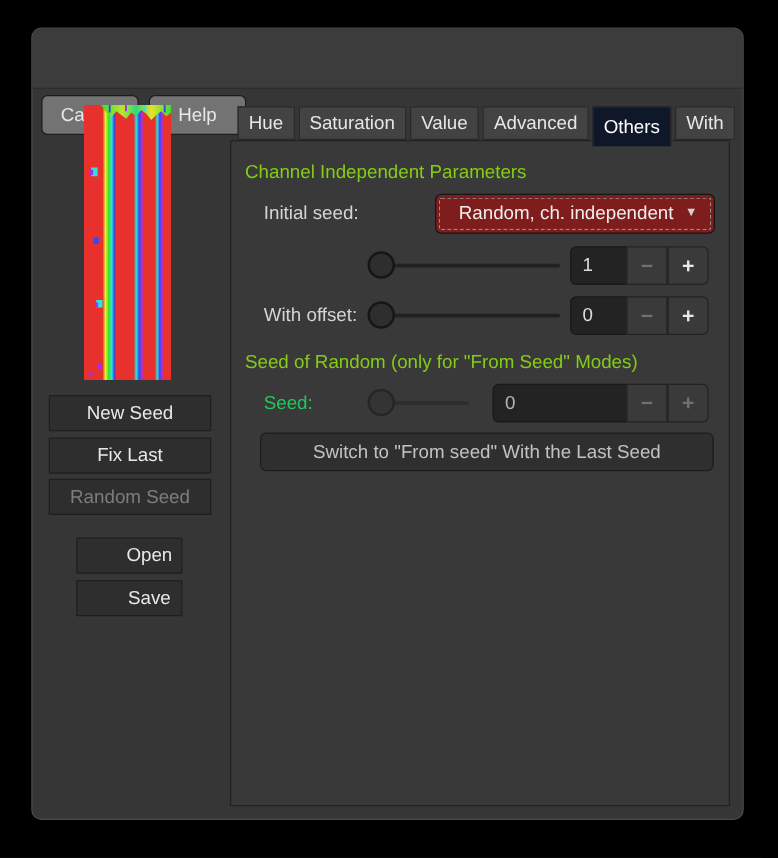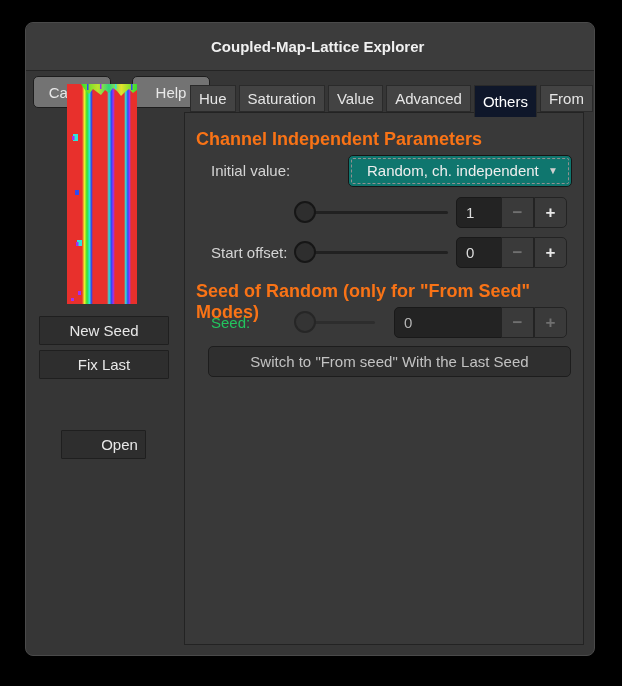--- a/index.html
+++ b/index.html
@@ -16,21 +16,21 @@
   .titlebar {
     position: absolute; left: 0; top: 0; right: 0; height: 48px;
     background: #3c3c3c; border-bottom: 1px solid #242424; border-radius: 8px 8px 0 0;
   }
   .tb-btn {
     position: absolute; top: 8px; height: 32px; border-radius: 5px;
     background: #737373; border: 1px solid #1d1d1d; color: #e8e8e8;
     font: 15px "Liberation Sans", sans-serif; cursor: pointer; margin-top: 45px;
   }
   .tb-cancel { left: 7px; width: 78px; }
-  .tb-help { left: 106px; width: 78px; }
+  .tb-help { left: 93px; width: 78px; }
   .tb-ok { left: 485px; width: 80px; border-color: #a8a8a8; }
   .tb-title {
     position: absolute; left: 185px; top: 0; height: 48px; line-height: 48px;
     color: #f0f0f0; font-size: 15px; font-weight: bold;
   }
 
   
   .preview { position: absolute; left: 41px; top: 61px; width: 70px; height: 220px; }
 
   .side-btn {
@@ -48,27 +48,27 @@
     height: 27px; padding: 0 8px; display: flex; align-items: center;
     background: #434343; border: 1px solid #2a2a2a; color: #e6e6e6;
     font-size: 15px; cursor: pointer; white-space: nowrap;
   }
   .tab.active { height: 32px; background: #0f172a; color: #ffffff; border-bottom: none; z-index: 2; }
   .panel {
     position: absolute; left: 0; top: 27px; right: 0; bottom: 0;
     background: #393939; border: 1px solid #232323;
   }
 
-  .sec-h { position: absolute; left: 11px; color: #f97316; font-size: 18px; font-weight: bold; }
+  .sec-h { position: absolute; left: 11px; color: #84cc16; font-size: 15px; font-weight: normal; }
   .f-label { position: absolute; height: 31px; line-height: 31px; color: #d4d4d4; font-size: 15px; }
   .f-label.dim { color: #22c55e; }
 
   .dropdown {
     position: absolute; left: 163px; top: 42px; width: 224px; height: 32px;
-    background: #0f766e; border: 1px solid #161616; border-radius: 5px;
+    background: #7f1d1d; border: 1px solid #161616; border-radius: 5px;
     outline: 1px dashed #909090; outline-offset: -4px;
     color: #eeeeee; font-size: 15px; line-height: 30px; padding-left: 18px; cursor: pointer;
   }
   .dropdown .caret { position: absolute; right: 13px; top: 0; font-size: 10px; color: #d0d0d0; }
 
   .slider { position: absolute; height: 31px; }
   .slider .track { position: absolute; left: 10px; right: 2px; top: 14px; height: 3px; background: #212121; border-radius: 2px; }
   .slider .knob { position: absolute; left: 0; top: 4px; width: 22px; height: 22px; border-radius: 50%; background: #2e2e2e; border: 2px solid #161616; }
   .slider.dim .track { background: #2d2d2d; }
   .slider.dim .knob { background: #343434; border-color: #262626; }
@@ -93,21 +93,20 @@
 </style>
 </head>
 <body>
 
 <div class="stage">
   <div class="window">
 
     <div class="titlebar">
       <button class="tb-btn tb-cancel">Cancel</button>
       <button class="tb-btn tb-help">Help</button>
-      <div class="tb-title">Coupled-Map-Lattice Explorer</div>
     </div>
 
     <div class="preview">
       <svg width="70" height="220" viewBox="0 0 70 220">
         <defs>
           <linearGradient id="gA" x1="0" y1="0" x2="1" y2="0">
             <stop offset="0" stop-color="#e8302c"></stop>
               <stop offset="0.22" stop-color="#f2ef2c"></stop>
             <stop offset="0.45" stop-color="#35e02e"></stop>
               <stop offset="0.68" stop-color="#2fe3d9"></stop>
@@ -143,51 +142,53 @@
         <rect x="8" y="106" width="4" height="5" fill="#2f49f2"></rect>
         <rect x="10" y="156" width="5" height="6" fill="#2fe3d9"></rect>
         <rect x="9" y="158" width="2.5" height="4" fill="#a32ff0"></rect>
         <rect x="11" y="207" width="3" height="4" fill="#a32ff0"></rect>
         <rect x="4" y="214" width="3" height="3" fill="#a32ff0"></rect>
       </svg>
     </div>
 
     <button class="side-btn" style="top:293px">New Seed</button>
     <button class="side-btn" style="top:327px">Fix Last</button>
+    <button class="side-btn disabled" style="top:360px">Random Seed</button>
     <button class="side-btn small" style="top:407px">Open</button>
+    <button class="side-btn small" style="top:441px">Save</button>
 
     <div class="notebook">
       <div class="tabs">
         <div class="tab">Hue</div>
         <div class="tab">Saturation</div>
         <div class="tab">Value</div>
         <div class="tab">Advanced</div>
         <div class="tab active">Others</div>
-        <div class="tab">From</div>
+        <div class="tab">With</div>
       </div>
 
       <div class="panel">
 
         <div class="sec-h" style="top:16px">Channel Independent Parameters</div>
 
-        <div class="f-label" style="left:26px; top:42px">Initial value:</div>
+        <div class="f-label" style="left:26px; top:42px">Initial seed:</div>
         <div class="dropdown">
           <span>Random, ch. independent</span>
           <span class="caret">▼</span>
         </div>
 
         <div class="slider" style="left:109px; top:84px; width:156px">
           <div class="track"></div>
           <div class="knob"></div>
         </div>
         <div class="entry" style="left:271px; top:84px; width:46px">1</div>
         <button class="spin-btn dim" style="left:316px; top:84px">−</button>
         <button class="spin-btn plus-r" style="left:349px; top:84px">+</button>
 
-        <div class="f-label" style="left:26px; top:124px">Start offset:</div>
+        <div class="f-label" style="left:26px; top:124px">With offset:</div>
         <div class="slider" style="left:109px; top:124px; width:156px">
           <div class="track"></div>
           <div class="knob"></div>
         </div>
         <div class="entry" style="left:271px; top:124px; width:46px">0</div>
         <button class="spin-btn dim" style="left:316px; top:124px">−</button>
         <button class="spin-btn plus-r" style="left:349px; top:124px">+</button>
 
         <div class="sec-h" style="top:168px">Seed of Random (only for "From Seed" Modes)</div>
 

